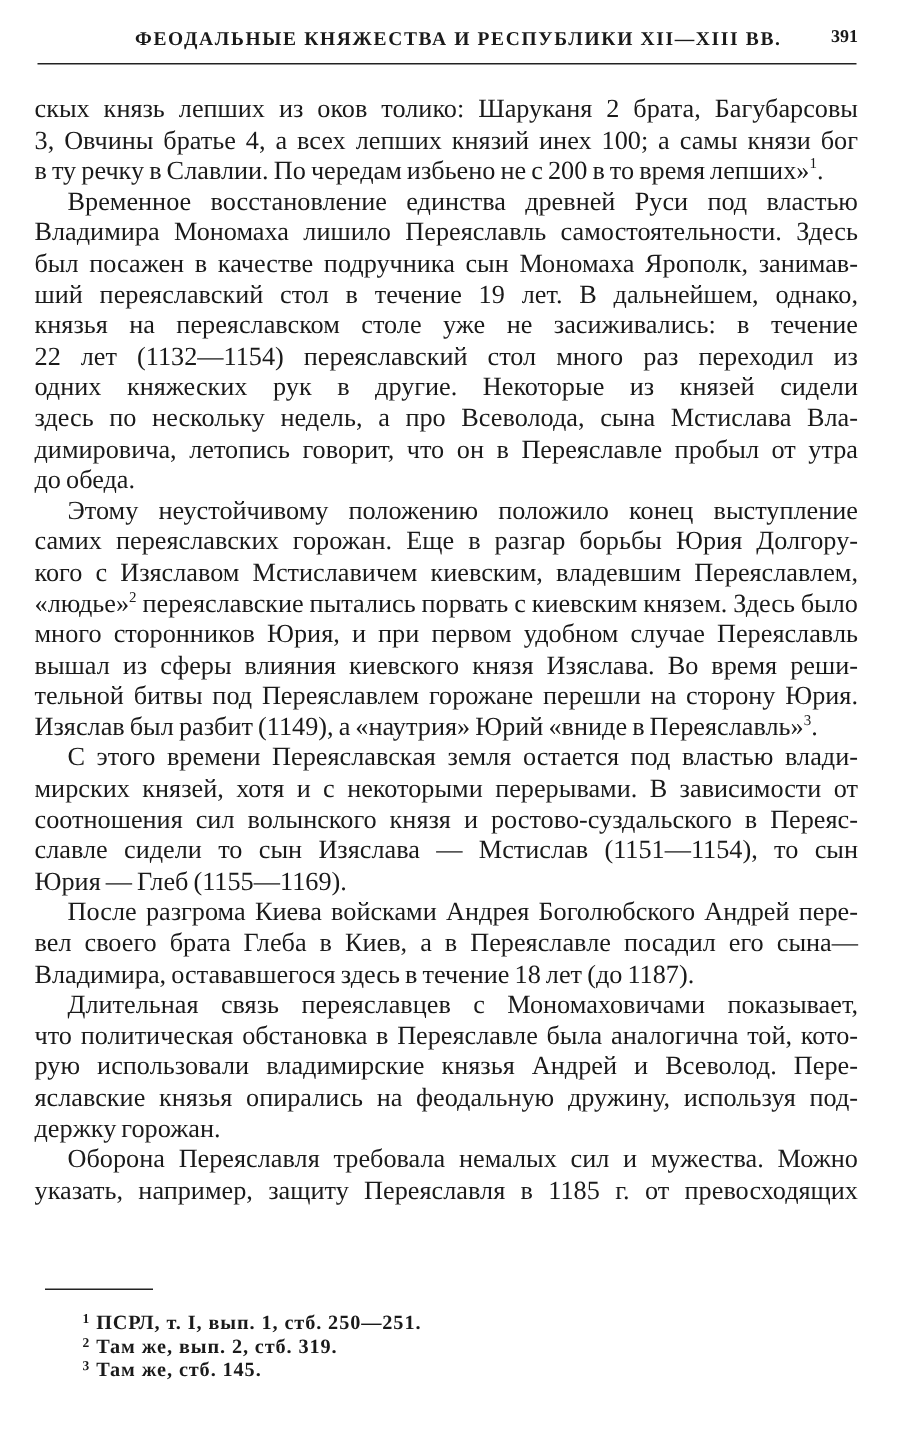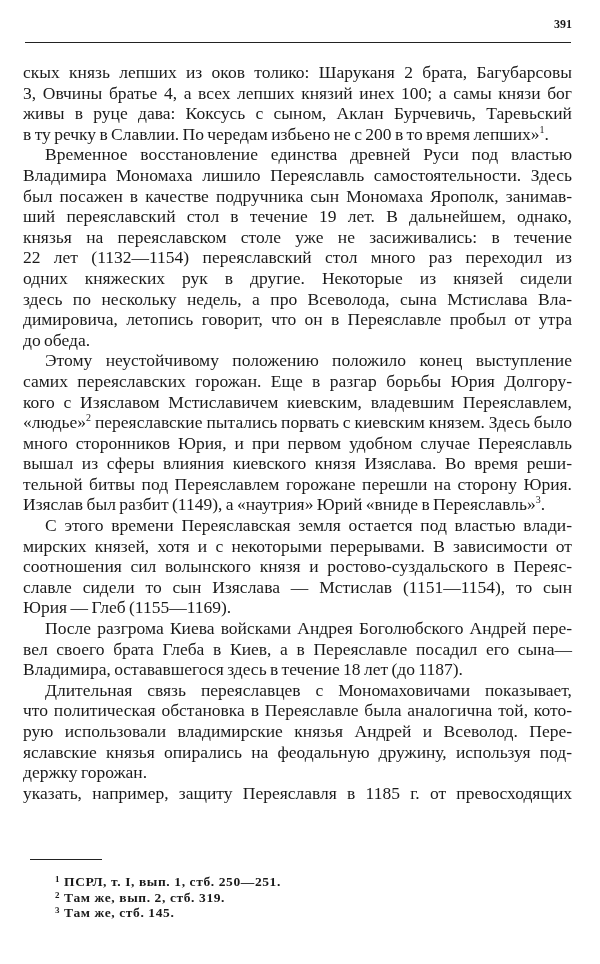--- a/index.html
+++ b/index.html
@@ -26,28 +26,28 @@
   sup { font-size: 10px; line-height: 0; vertical-align: 7px; }
   .fn-rule { position: absolute; left: 30px; top: 859px; width: 72px; border-top: 1.2px solid #222; }
   .footnotes { position: absolute; left: 55px; top: 872px; font-size: 13.5px; letter-spacing: 0.6px; font-weight: bold; }
   .fn { height: 15.5px; line-height: 15.5px; white-space: nowrap; }
   .fn .mark { font-size: 9px; vertical-align: 4px; margin-right: 4px; }
 </style>
 </head>
 <body>
 
 <div class="running-head">
+  <span class="title">ФЕОДАЛЬНЫЕ КНЯЖЕСТВА И РЕСПУБЛИКИ XII—XIII ВВ.</span>
   <span class="pagenum">391</span>
 </div>
 <div class="head-rule"></div>
 
 <div class="body">
   <div class="line"><span>скых князь лепших из оков толико: Шаруканя 2 брата, Багубарсовы</span></div>
   <div class="line"><span>3, Овчины братье 4, а всех лепших князий инех 100; а самы князи бог</span></div>
-  <div class="line"><span>живы в руце дава: Коксусь с сыном, Аклан Бурчевичь, Таревьский</span></div>
   <div class="line last"><span>в ту речку в Славлии. По чередам избьено не с 200 в то время лепших»</span><sup>1</sup><span>.</span></div>
   <div class="line indent"><span>Временное восстановление единства древней Руси под властью</span></div>
   <div class="line"><span>Владимира Мономаха лишило Переяславль самостоятельности. Здесь</span></div>
   <div class="line"><span>был посажен в качестве подручника сын Мономаха Ярополк, занимав-</span></div>
   <div class="line"><span>ший переяславский стол в течение 19 лет. В дальнейшем, однако,</span></div>
   <div class="line"><span>князья на переяславском столе уже не засиживались: в течение</span></div>
   <div class="line"><span>22 лет (1132—1154) переяславский стол много раз переходил из</span></div>
   <div class="line"><span>одних княжеских рук в другие. Некоторые из князей сидели</span></div>
   <div class="line"><span>здесь по нескольку недель, а про Всеволода, сына Мстислава Вла-</span></div>
   <div class="line"><span>димировича, летопись говорит, что он в Переяславле пробыл от утра</span></div>
@@ -66,20 +66,21 @@
   <div class="line"><span>славле сидели то сын Изяслава — Мстислав (1151—1154), то сын</span></div>
   <div class="line last"><span>Юрия — Глеб (1155—1169).</span></div>
   <div class="line indent"><span>После разгрома Киева войсками Андрея Боголюбского Андрей пере-</span></div>
   <div class="line"><span>вел своего брата Глеба в Киев, а в Переяславле посадил его сына—</span></div>
   <div class="line last"><span>Владимира, остававшегося здесь в течение 18 лет (до 1187).</span></div>
   <div class="line indent"><span>Длительная связь переяславцев с Мономаховичами показывает,</span></div>
   <div class="line"><span>что политическая обстановка в Переяславле была аналогична той, кото-</span></div>
   <div class="line"><span>рую использовали владимирские князья Андрей и Всеволод. Пере-</span></div>
   <div class="line"><span>яславские князья опирались на феодальную дружину, используя под-</span></div>
   <div class="line last"><span>держку горожан.</span></div>
+  <div class="line indent"><span>Оборона Переяславля требовала немалых сил и мужества. Можно</span></div>
   <div class="line"><span>указать, например, защиту Переяславля в 1185 г. от превосходящих</span></div>
 </div>
 
 <div class="fn-rule"></div>
 <div class="footnotes">
   <div class="fn"><span class="mark">1</span><span>ПСРЛ, т. I, вып. 1, стб. 250—251.</span></div>
   <div class="fn"><span class="mark">2</span><span>Там же, вып. 2, стб. 319.</span></div>
   <div class="fn"><span class="mark">3</span><span>Там же, стб. 145.</span></div>
 </div>
 

